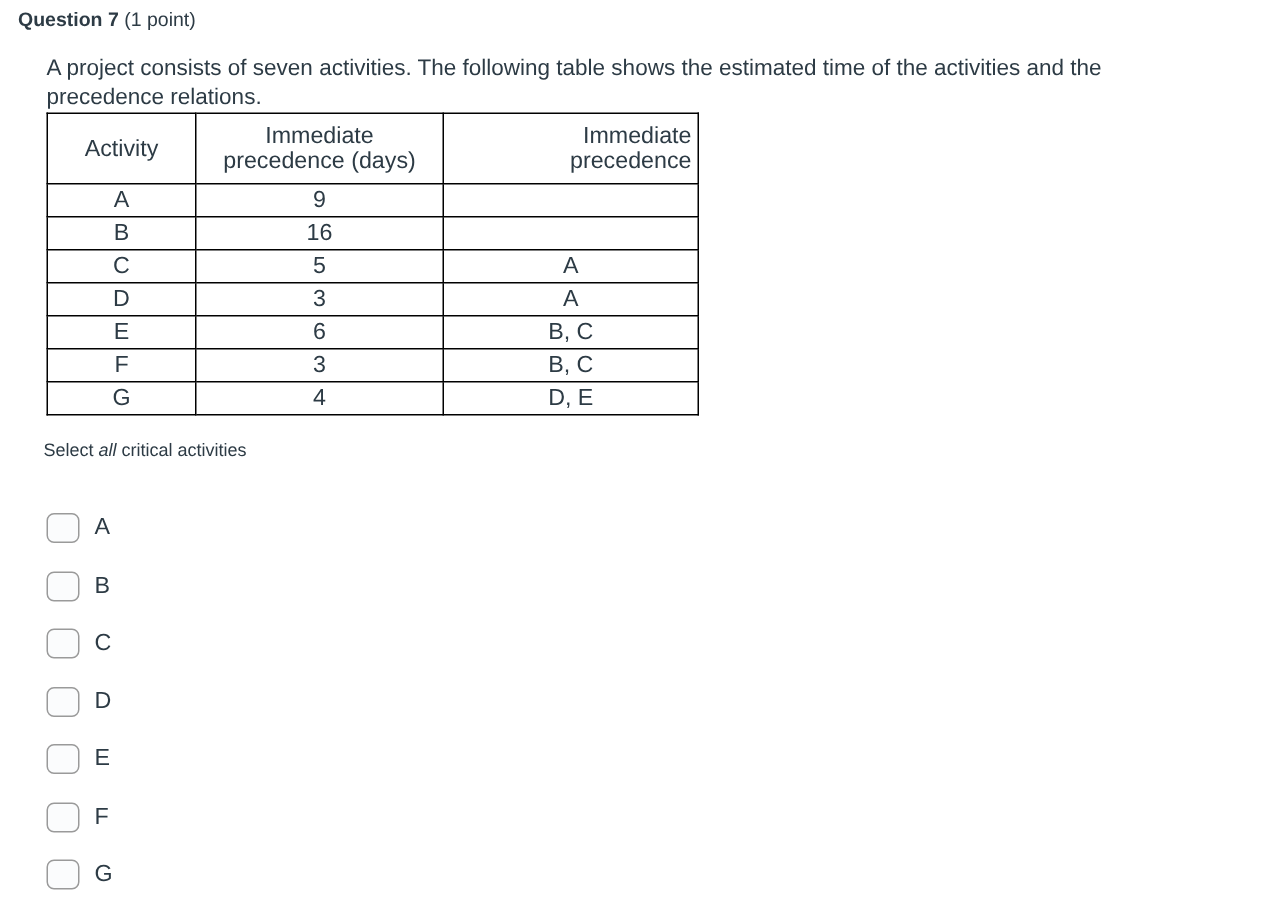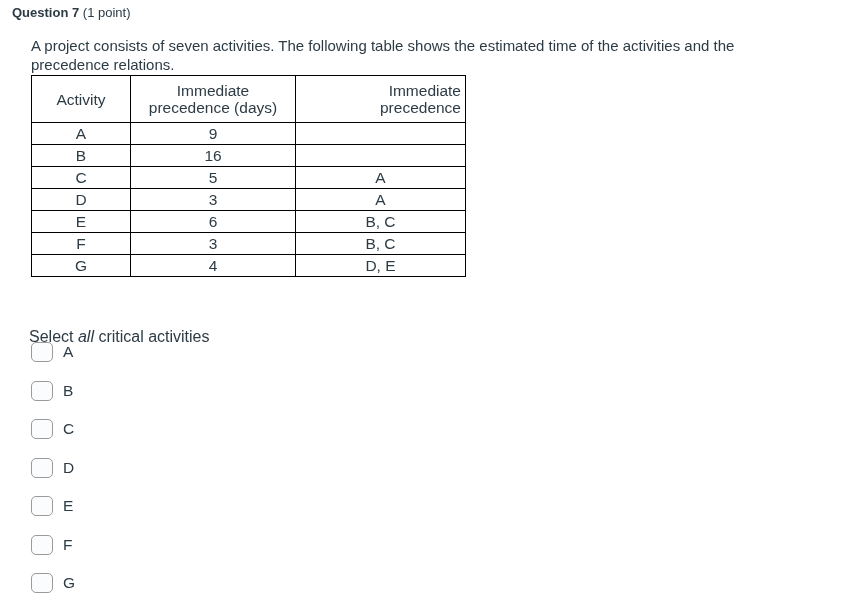--- a/index.html
+++ b/index.html
@@ -81,24 +81,23 @@
     height: 21px;
     text-align: center;
     line-height: 18px;
   }
 
   
   .select-prompt {
     position: absolute;
     left: 29px;
     top: 291px;
-    font-size: 16px;
+    font-size: 12px;
     line-height: 19px;
     color: #2d3b45;
-    margin-top: 36px;
   }
   .select-prompt .em {
     font-style: italic;
   }
 
   
   .answers {
     position: absolute;
     left: 31px;
     top: 333px;

